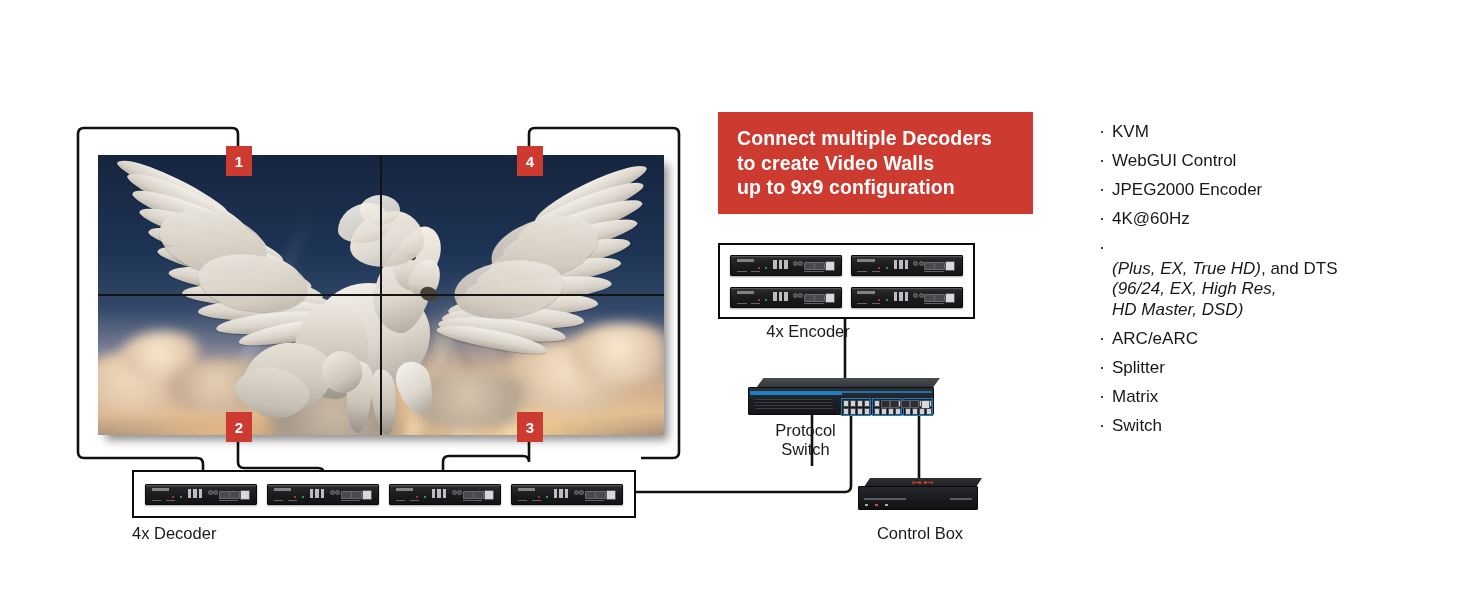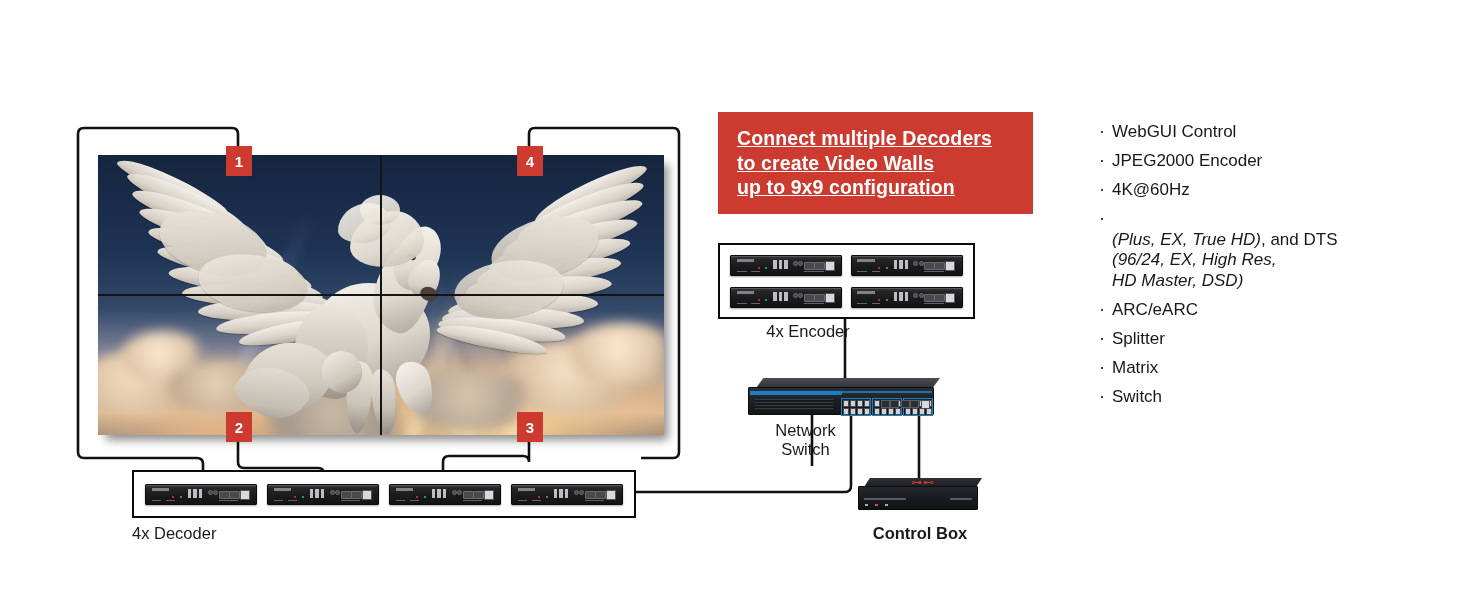--- a/index.html
+++ b/index.html
@@ -109,21 +109,21 @@
 
   
   .eqlabel{position:absolute;color:#1a1a1a;font-size:16.5px;line-height:19px;text-align:center;white-space:pre-line;}
 
   
   #callout{
     position:absolute;left:718px;top:112px;width:315px;height:102px;
     background:#cd3a30;color:#fff;
     display:flex;align-items:center;
   }
-  #callout .ctext{padding:0 0 0 19px;font-size:19.5px;line-height:24.5px;font-weight:700;white-space:pre-line;letter-spacing:.1px;text-decoration:underline;}
+  #callout .ctext{padding:0 0 0 19px;font-size:19.5px;line-height:24.5px;font-weight:700;white-space:pre-line;letter-spacing:.1px;}
 
   
   #features{position:absolute;left:1098px;top:122px;width:330px;}
   #features h2{margin:0 0 9px 0;font-size:19.5px;line-height:22px;font-weight:400;color:#d0423a;letter-spacing:.2px;}
   #features ul{list-style:none;margin:0;padding:0;}
   #features li{
     position:relative;padding-left:14px;margin-bottom:8.5px;
     font-size:17px;line-height:20.5px;color:#181818;
   }
   #features li:before{content:"\00B7";position:absolute;left:1px;top:-1px;font-size:18px;color:#181818;}
@@ -425,45 +425,46 @@
             </div>
         </div>
       </div>
       <div class="sw-sfp" style="left:132px;"></div>
       <div class="sw-sfp" style="left:141px;"></div>
       <div class="sw-sfp" style="left:152px;"></div>
       <div class="sw-sfp" style="left:161px;"></div>
       <div class="sw-mgmt"></div>
     </div>
   </div>
-  <div class="eqlabel" style="left:748px;top:421px;width:115px;">Network
+  <div class="eqlabel" style="left:748px;top:421px;width:115px;">Protocol
 Switch</div>
 
   <div id="control-box">
     <div class="cb-top">
       <div class="cb-logo">⊶⊷</div>
     </div>
     <div class="cb-face">
       <div class="cb-text"></div>
       <div class="cb-text2"></div>
       <div class="cb-led" style="left:6px;background:#a9a9b0;"></div>
       <div class="cb-led" style="left:16px;background:#d94a3a;"></div>
       <div class="cb-led" style="left:26px;background:#a9a9b0;"></div>
     </div>
   </div>
-  <div class="eqlabel" style="left:858px;top:524px;width:124px;font-weight:bold;">Control Box</div>
+  <div class="eqlabel" style="left:858px;top:524px;width:124px;">Control Box</div>
 
   <div id="callout">
     <div class="ctext">Connect multiple Decoders
 to create Video Walls
 up to 9x9 configuration</div>
   </div>
 
   <div id="features">
     <ul>
+      <li><span>KVM</span></li>
       <li><span>WebGUI Control</span></li>
       <li><span>JPEG2000 Encoder</span></li>
       <li><span>4K@60Hz</span></li>
       <li>
         <br>
         <span class="it">(Plus, EX, True HD)</span><span>, and DTS</span><br>
         <span class="it">(96/24, EX, High Res,</span><br>
         <span class="it">HD Master, DSD)</span>
       </li>
       <li><span>ARC/eARC</span></li>

